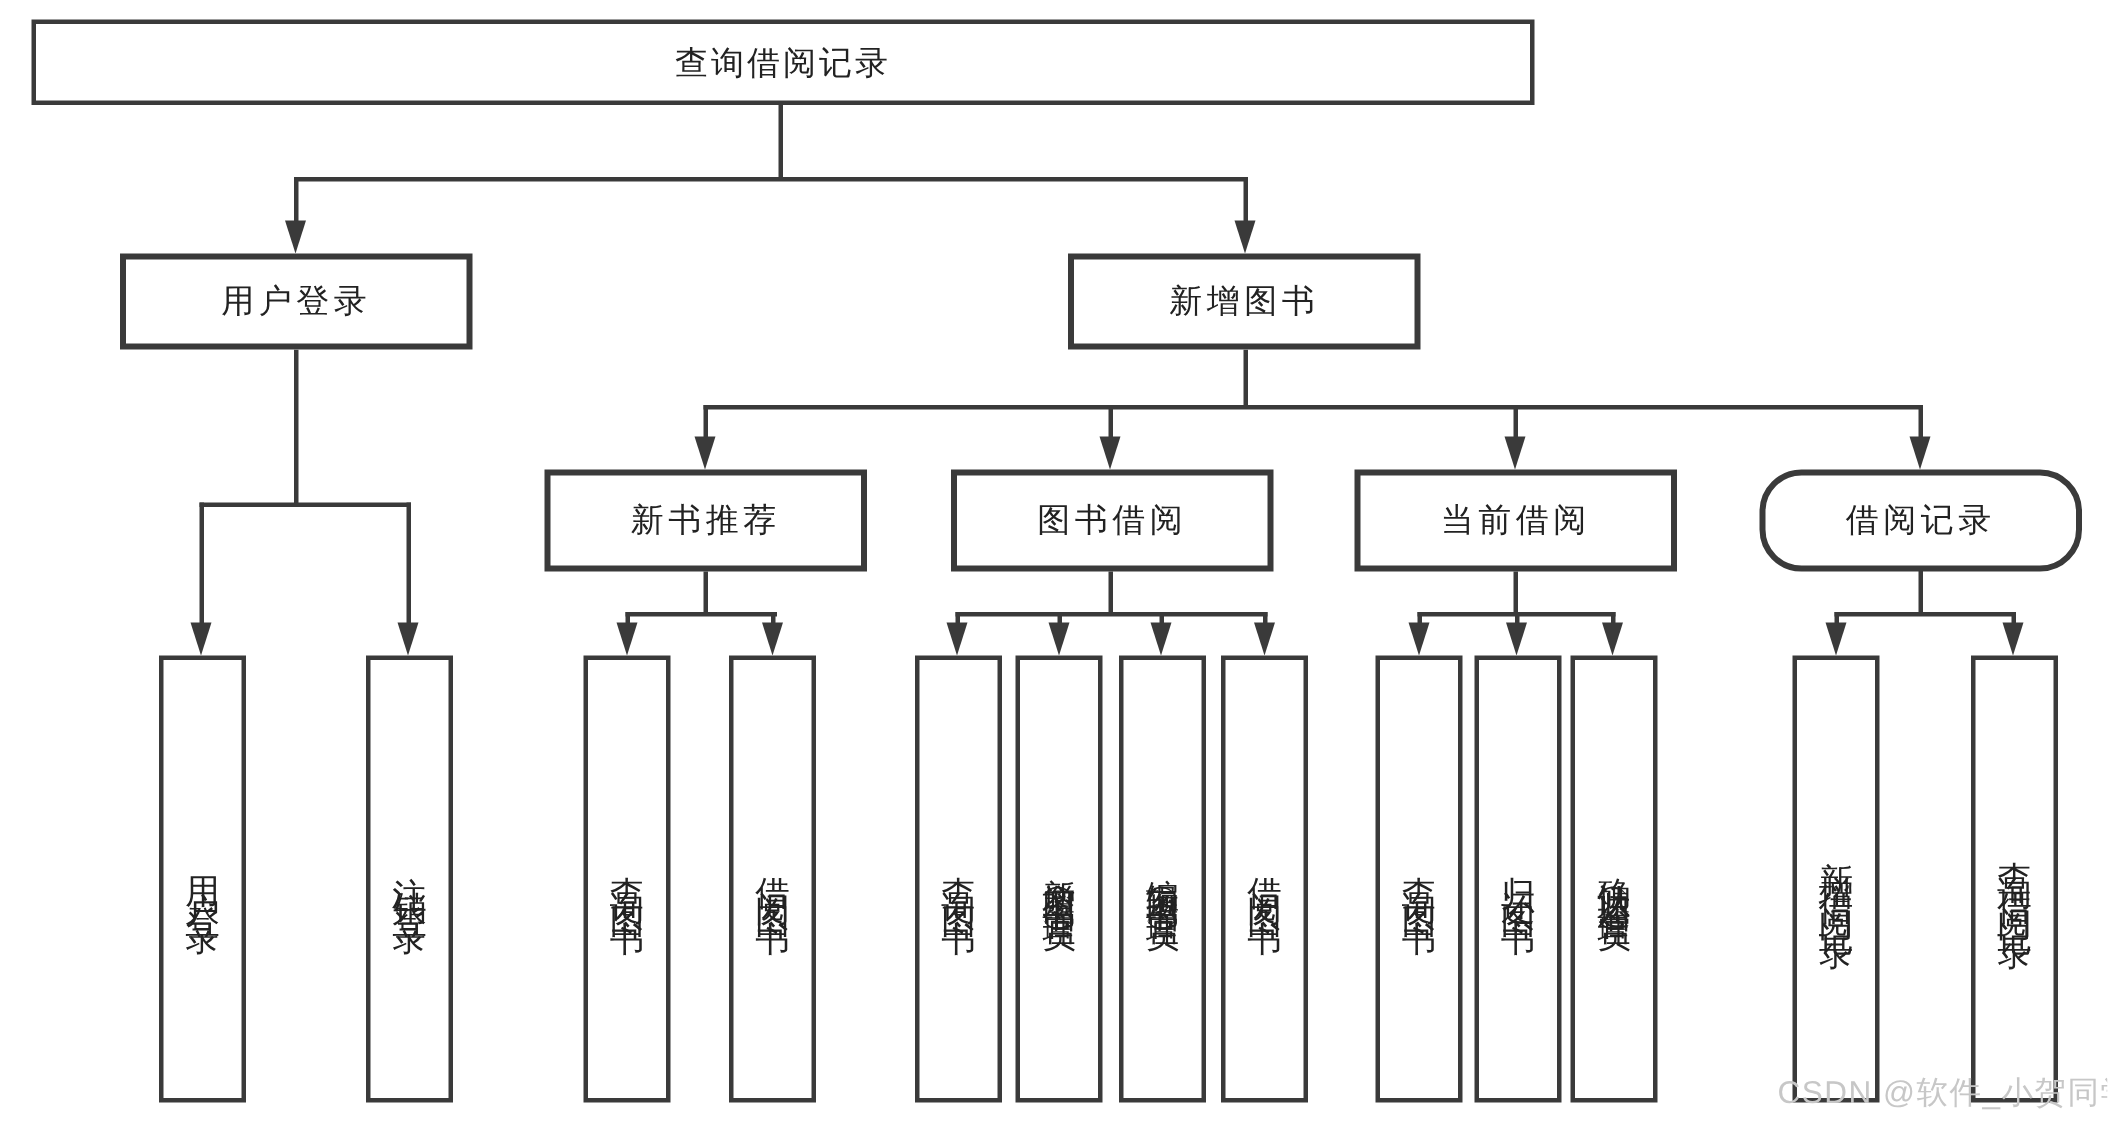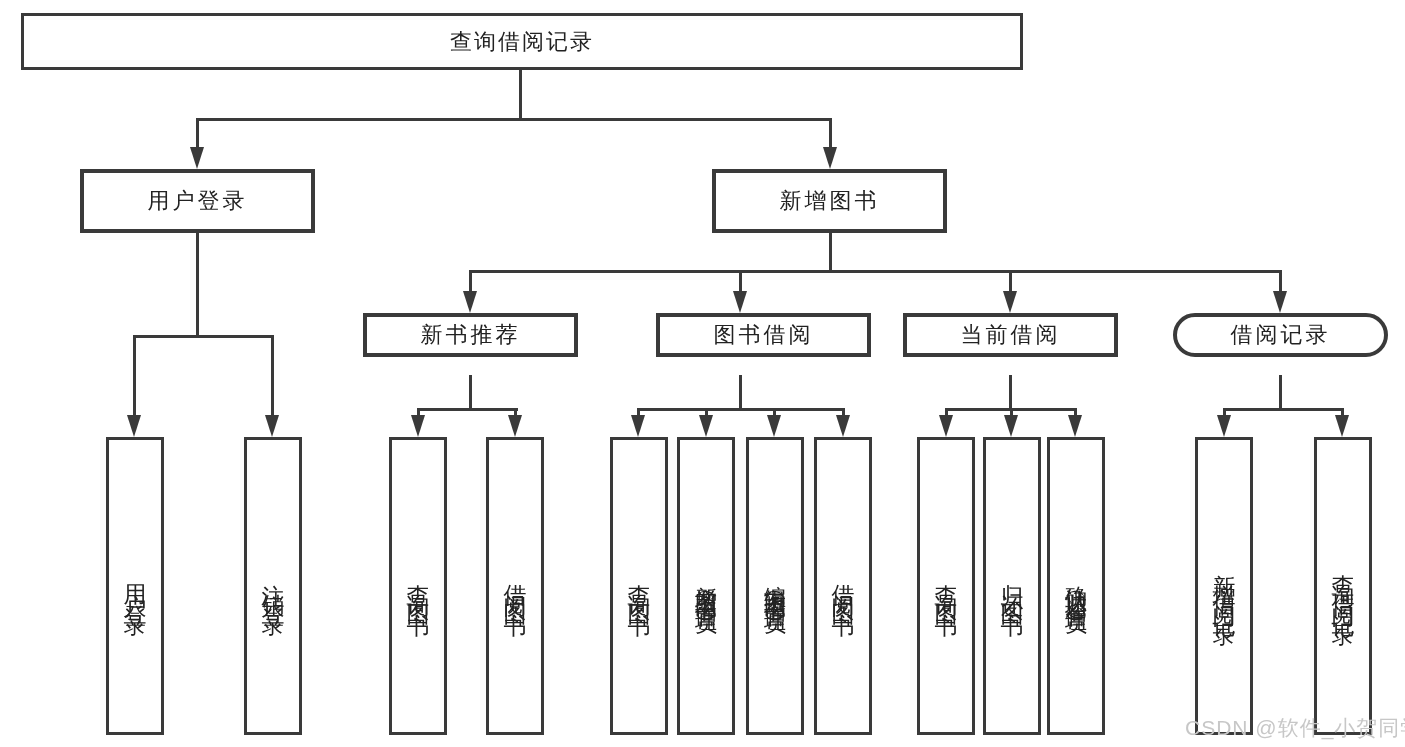--- a/index.html
+++ b/index.html
@@ -8,22 +8,22 @@
     font-family:"Liberation Sans",sans-serif;color:#222222;
   }
   .box{
     position:absolute;background:#ffffff;border:3px solid #3a3a3a;box-sizing:border-box;
     display:flex;align-items:center;justify-content:center;text-align:center;
   }
   .box.root{left:21px;top:13px;width:1002px;height:57px;font-size:22px;letter-spacing:2px;}
   .box.l2,.box.l3{border-width:4px;font-size:22px;letter-spacing:3px;}
   .l2.pos-a{left:80px;top:169px;width:235px;height:64px;}
   .l2.pos-b{left:712px;top:169px;width:235px;height:64px;}
-  .l3{top:313px;width:215px;height:44px;}
-  .l3.pos-0{left:363px;} .l3.pos-1{left:656px;} .l3.pos-2{left:903px;} .l3.pos-3{left:1173px;border-radius:28px;}
+  .l3{top:313px;width:215px;height:68px;}
+  .l3.pos-0{left:363px;} .l3.pos-1{left:634px;} .l3.pos-2{left:903px;} .l3.pos-3{left:1173px;border-radius:28px;}
   .box.leaf{top:437px;width:58px;height:298px;border-width:3px;}
   .leaf span{
     writing-mode:vertical-rl;text-orientation:mixed;
     font-size:23px;letter-spacing:10px;line-height:1;white-space:nowrap;
   }
   .leaf.tight span{font-size:22px;letter-spacing:4px;}
   .leaf.p-106{left:106px;} .leaf.p-244{left:244px;}
   .leaf.p-389{left:389px;} .leaf.p-486{left:486px;}
   .leaf.p-610{left:610px;} .leaf.p-677{left:677px;} .leaf.p-746{left:746px;} .leaf.p-814{left:814px;}
   .leaf.p-917{left:917px;} .leaf.p-983{left:983px;} .leaf.p-1047{left:1047px;}

